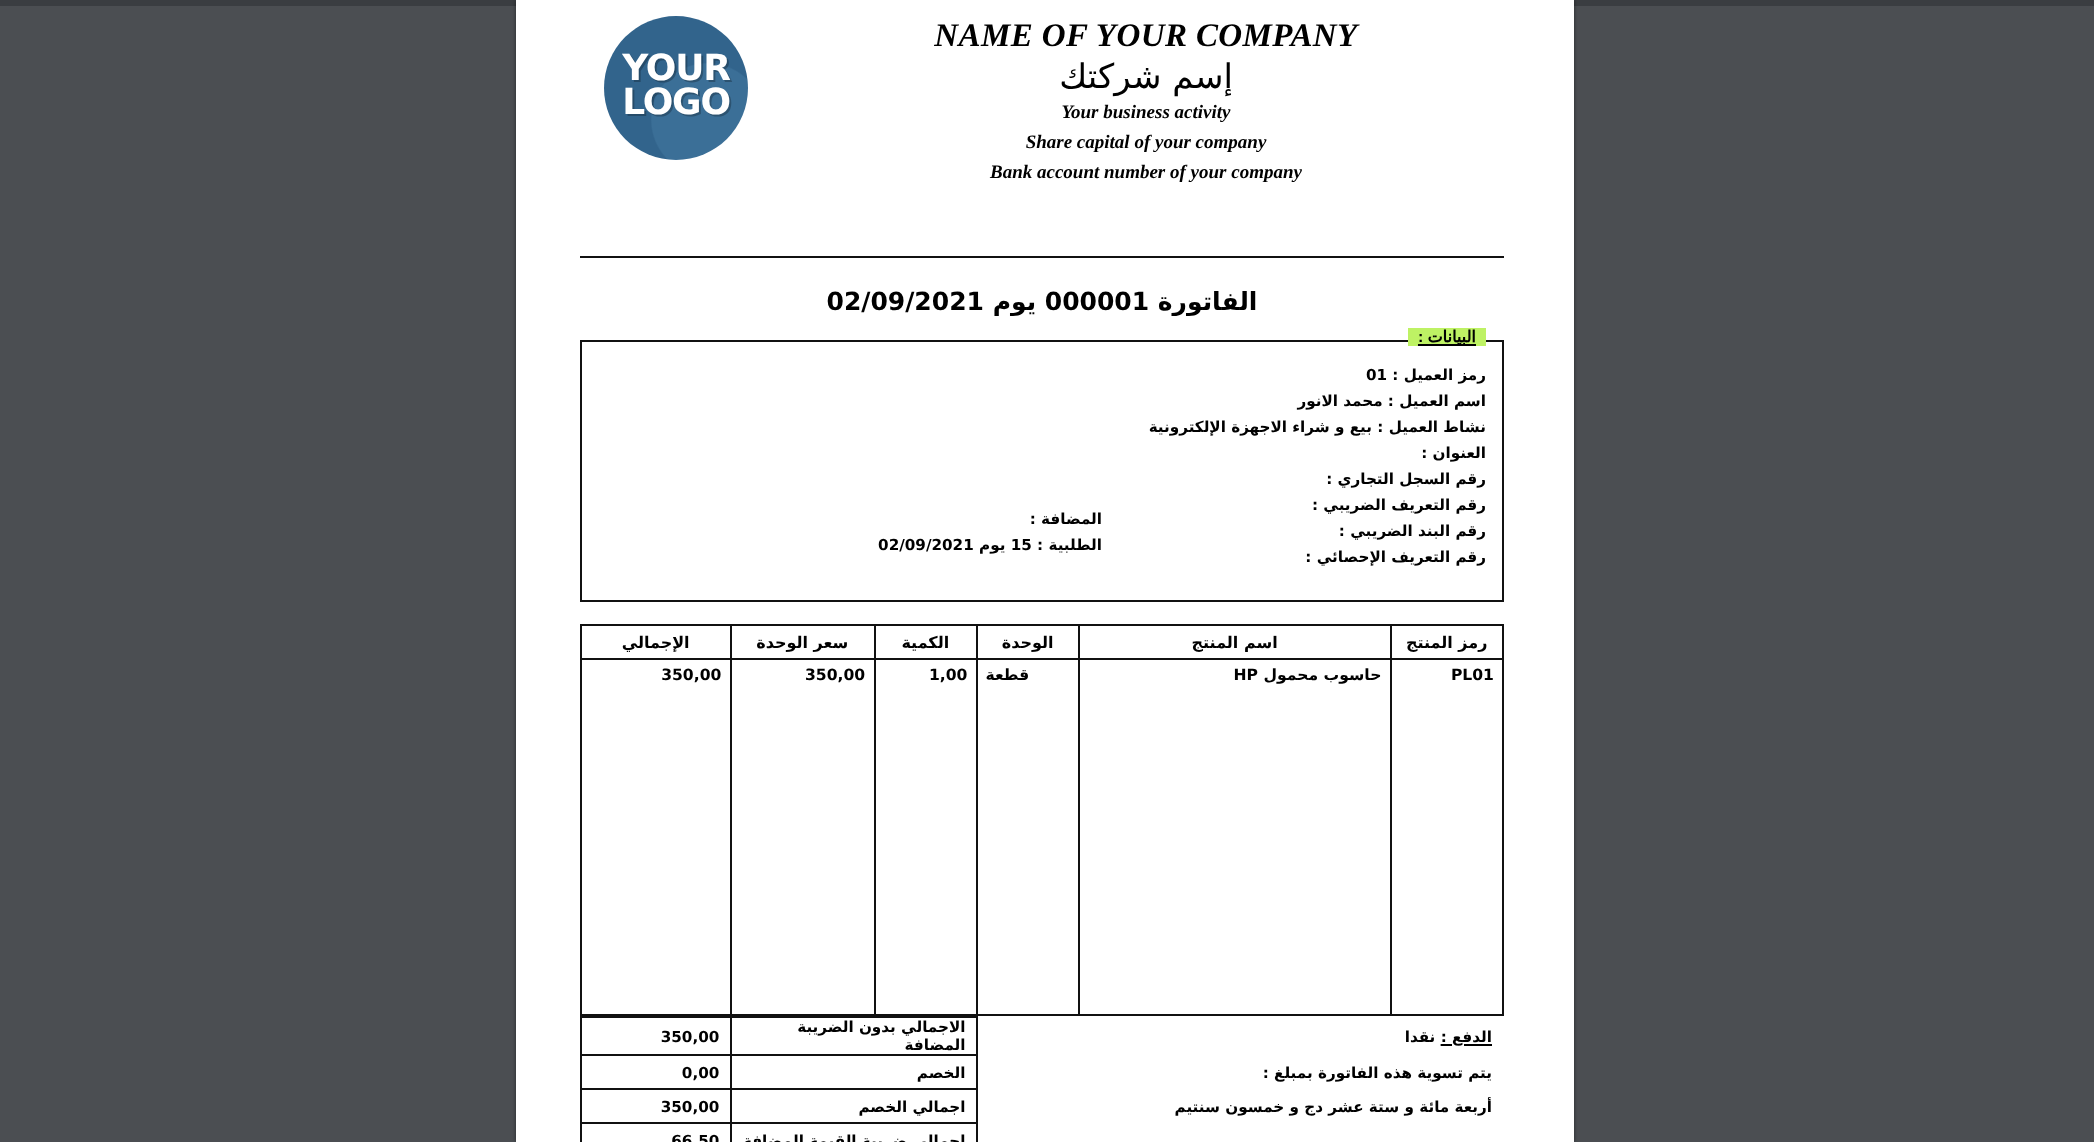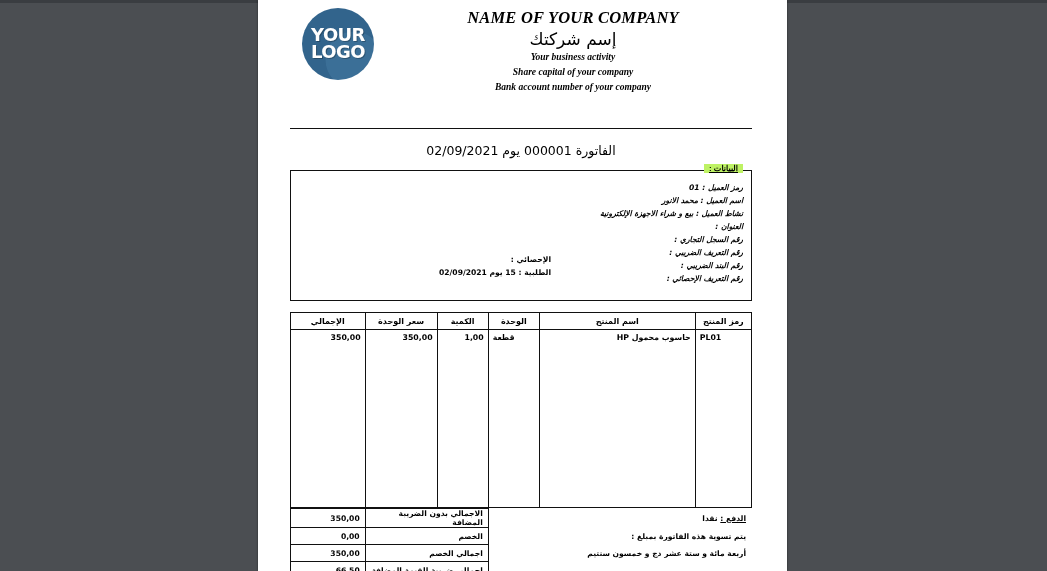--- a/index.html
+++ b/index.html
@@ -59,38 +59,38 @@
     font-family: "Liberation Serif", serif;
     font-weight: 700; font-style: italic;
     font-size: 7.4px; color: #000; margin-top: 5px; letter-spacing: -.1px;
   }
   .rule { border-top: 1.4px solid #111; margin: 6px 0 0 0; }
 
   
   .inv-title {
     direction: rtl; text-align: center;
     font-family: "DejaVu Sans", sans-serif;
-    font-weight: 400; font-size: 12.5px; color: #000;
+    font-weight: 700; font-size: 12.5px; color: #000;
     padding: 14px 0 12px 0;
   }
 
   
   .databox { position: relative; border: 1.4px solid #111; height: 131px; }
   .databox-legend {
     position: absolute; right: 8px; top: -7px;
     background: #bef264; padding: 0 5px;
     direction: rtl;
     font-family: Liberation Sans, sans-serif;
     font-weight: 700; font-size: 8px; color: #000;
     text-decoration: underline;
     text-align: center;
   }
   .cust {
     position: absolute; right: 8px; top: 10px; width: 330px;
-    direction: rtl; text-align: right; font-style: italic;
+    direction: rtl; text-align: right;
   }
   .cust div {
     font-family: "DejaVu Sans", sans-serif;
     font-weight: 700; font-size: 7.6px; color: #000;
     line-height: 1.72; white-space: nowrap;
   }
   .meta {
     position: absolute; right: 200px; top: 82px; width: 250px;
     direction: rtl; text-align: right;
   }
@@ -106,21 +106,21 @@
     border: 1.4px solid #111;
     font-family: "DejaVu Sans", sans-serif;
     color: #000;
   }
   table.items th {
     direction: rtl; text-align: center;
     font-weight: 700; font-size: 8px;
     height: 17px; padding: 0 2px;
   }
   table.items td { font-size: 7.8px; font-weight: 700; height: 178px; vertical-align: top; padding: 3px 4px 0 4px; }
-  td.c-code { text-align: left; direction: rtl; }
+  td.c-code { text-align: right; direction: rtl; }
   td.c-name { text-align: right; direction: rtl; }
   td.c-unit { text-align: left; direction: rtl; }
   td.c-qty, td.c-price, td.c-total { text-align: right; }
 
   
   table.tot { border-collapse: collapse; width: 100%; table-layout: fixed; }
   table.tot td {
     font-family: "DejaVu Sans", sans-serif;
     font-weight: 700; font-size: 7.6px; color: #000;
     height: 17px; padding: 0 5px;
@@ -165,21 +165,21 @@
           <div>اسم العميل : محمد الانور</div>
           <div>نشاط العميل : بيع و شراء الاجهزة الإلكترونية</div>
           <div>العنوان :</div>
           <div>رقم السجل التجاري :</div>
           <div>رقم التعريف الضريبي :</div>
           <div>رقم البند الضريبي :</div>
           <div>رقم التعريف الإحصائي :</div>
         </div>
 
         <div class="meta">
-          <div>الإحصائي :</div>
+          <div>المضافة :</div>
           <div>الطلبية : 15 يوم 02/09/2021</div>
         </div>
       </div>
 
       <table class="items">
         <colgroup>
           <col style="width:16.2%">
             <col style="width:15.6%">
             <col style="width:11.1%">
           <col style="width:11.1%">

